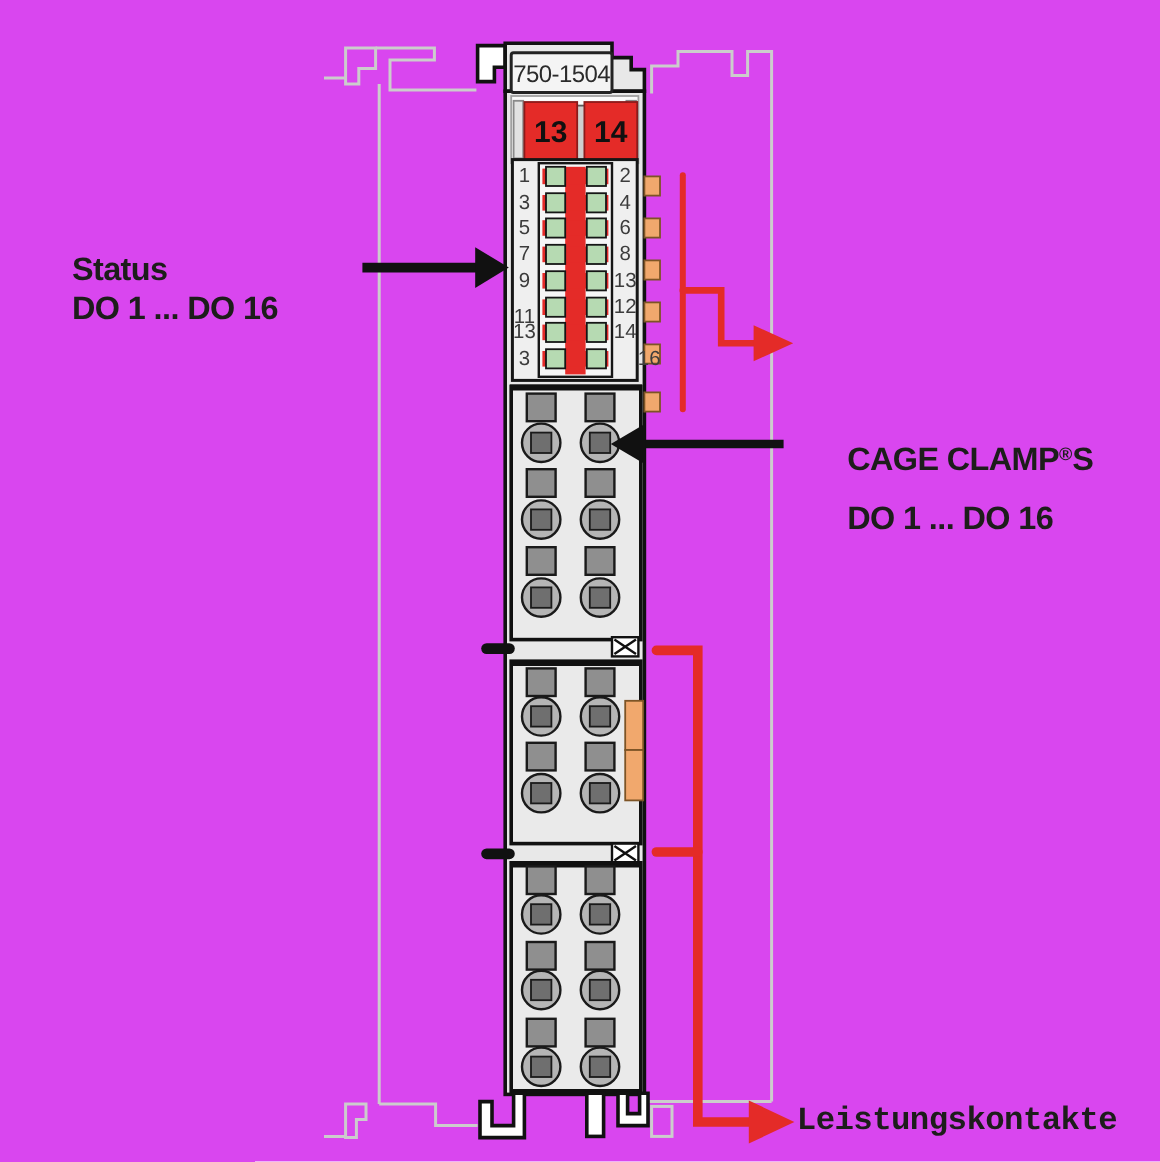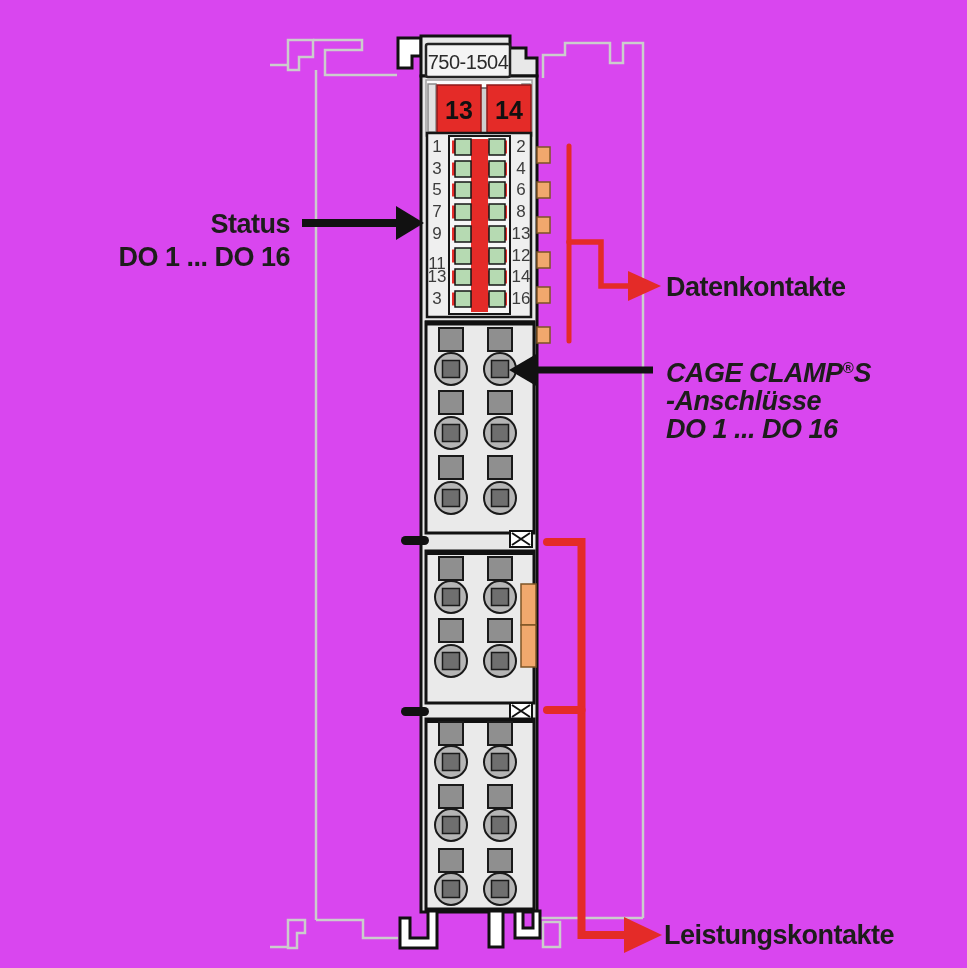--- a/index.html
+++ b/index.html
@@ -5,24 +5,24 @@
   html,body{margin:0;padding:0;background:#fff;}
   .stage{
     position:relative;width:967px;height:968px;background:#d946ef;overflow:hidden;
     font-family:"Liberation Sans",sans-serif;
   }
   .stage svg{position:absolute;left:0;top:0;}
   .lbl{
     position:absolute;font-weight:bold;color:#1d1d1b;letter-spacing:-0.5px;
     font-family:"Liberation Sans",sans-serif;white-space:nowrap;
   }
-  .lbl-status{left:60px;top:208px;width:230px;text-align:right;font-size:27px;line-height:33px;}
+  .lbl-status{left:60px;top:208px;width:230px;font-size:27px;line-height:33px;}
   .lbl-daten{left:666px;top:272px;font-size:27px;}
-  .lbl-cage{left:666px;top:354px;font-size:27px;line-height:28px;font-style:italic;}
-  .lbl-leistung{left:664px;top:920px;font-size:27px;}
+  .lbl-cage{left:706px;top:354px;font-size:27px;line-height:49px;}
+  .lbl-leistung{left:664px;top:920px;font-size:27px;font-family:Liberation Mono, monospace;}
   .reg{font-size:15px;vertical-align:9px;letter-spacing:0;}
   .marking{
     position:absolute;left:426px;top:51px;width:84px;text-align:center;
     font-size:20px;letter-spacing:-0.5px;color:#2b2b2b;
   }
   .jumper-num{
     position:absolute;top:96px;width:44px;height:28px;text-align:center;
     font-size:25px;font-weight:bold;color:#101010;line-height:28px;
   }
   .led-num{
@@ -259,30 +259,28 @@
 <span class="led-num l" style="top:267px;">13</span>
 <span class="led-num l" style="top:289px;">3</span>
 
 <span class="led-num r" style="top:137px;">2</span>
 <span class="led-num r" style="top:159px;">4</span>
 <span class="led-num r" style="top:180px;">6</span>
 <span class="led-num r" style="top:202px;">8</span>
 <span class="led-num r" style="top:224px;">13</span>
 <span class="led-num r" style="top:246px;text-align:center;">12</span>
 <span class="led-num r" style="top:267px;">14</span>
-<span class="led-num r" style="top:289px;">16</span>
+<span class="led-num r" style="top:289px;padding-left:20px;">16</span>
 
 <div class="lbl lbl-status">
   <div>Status</div>
   <div>DO 1 ... DO 16</div>
 </div>
 
-<div class="lbl lbl-daten">Datenkontakte</div>
 
 <div class="lbl lbl-cage">
   <div><span>CAGE CLAMP</span><span class="reg">®</span><span>S</span></div>
-  <div>-Anschlüsse</div>
   <div>DO 1 ... DO 16</div>
 </div>
 
 <div class="lbl lbl-leistung">Leistungskontakte</div>
 
 </div>
 
 </body></html>

